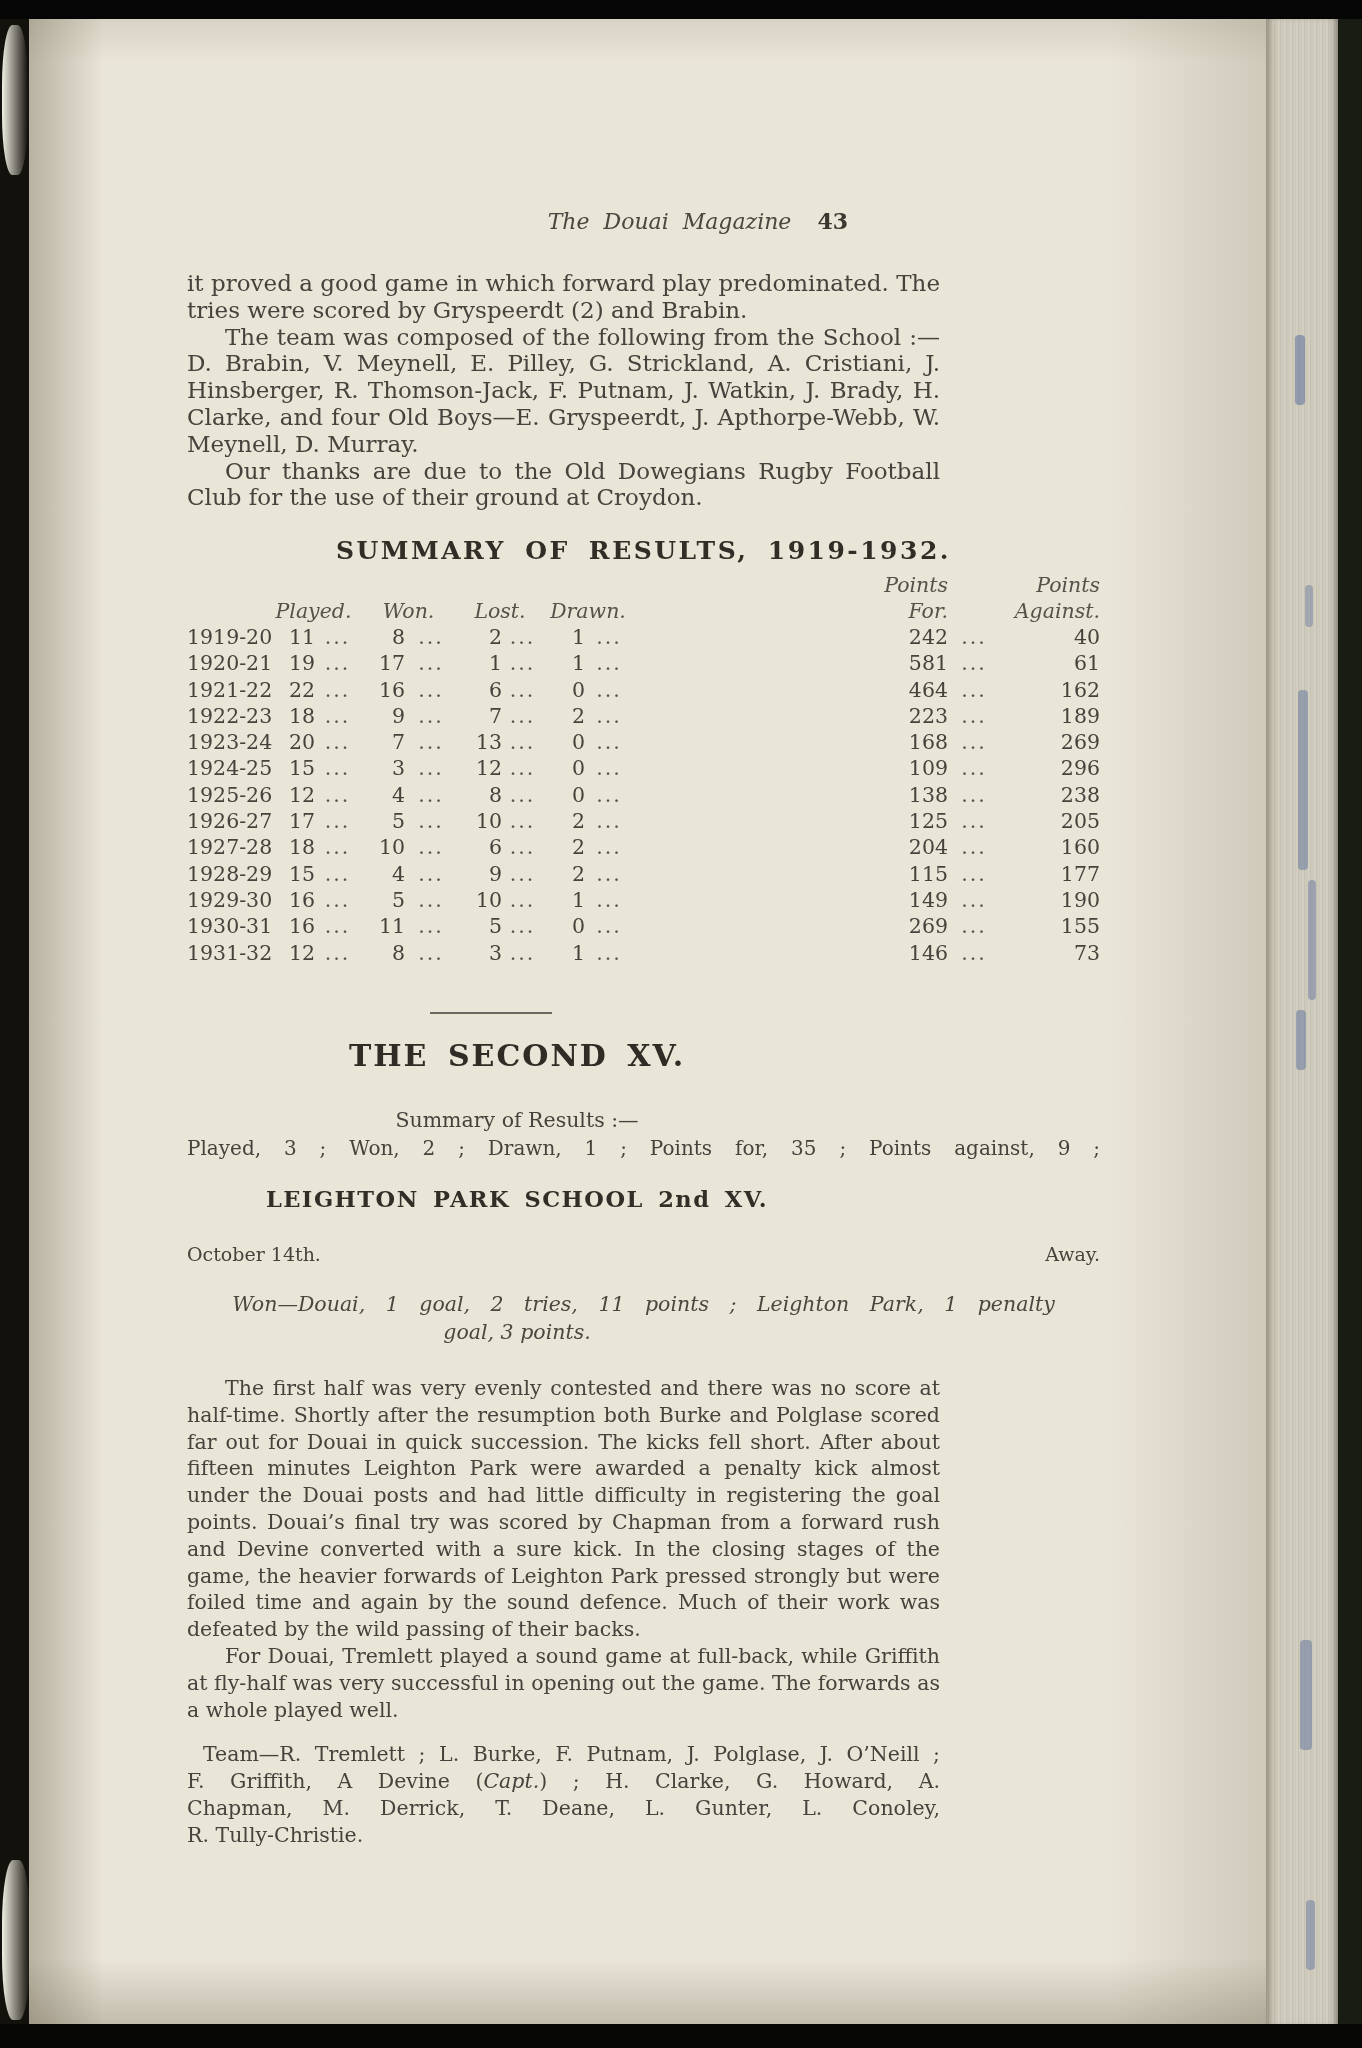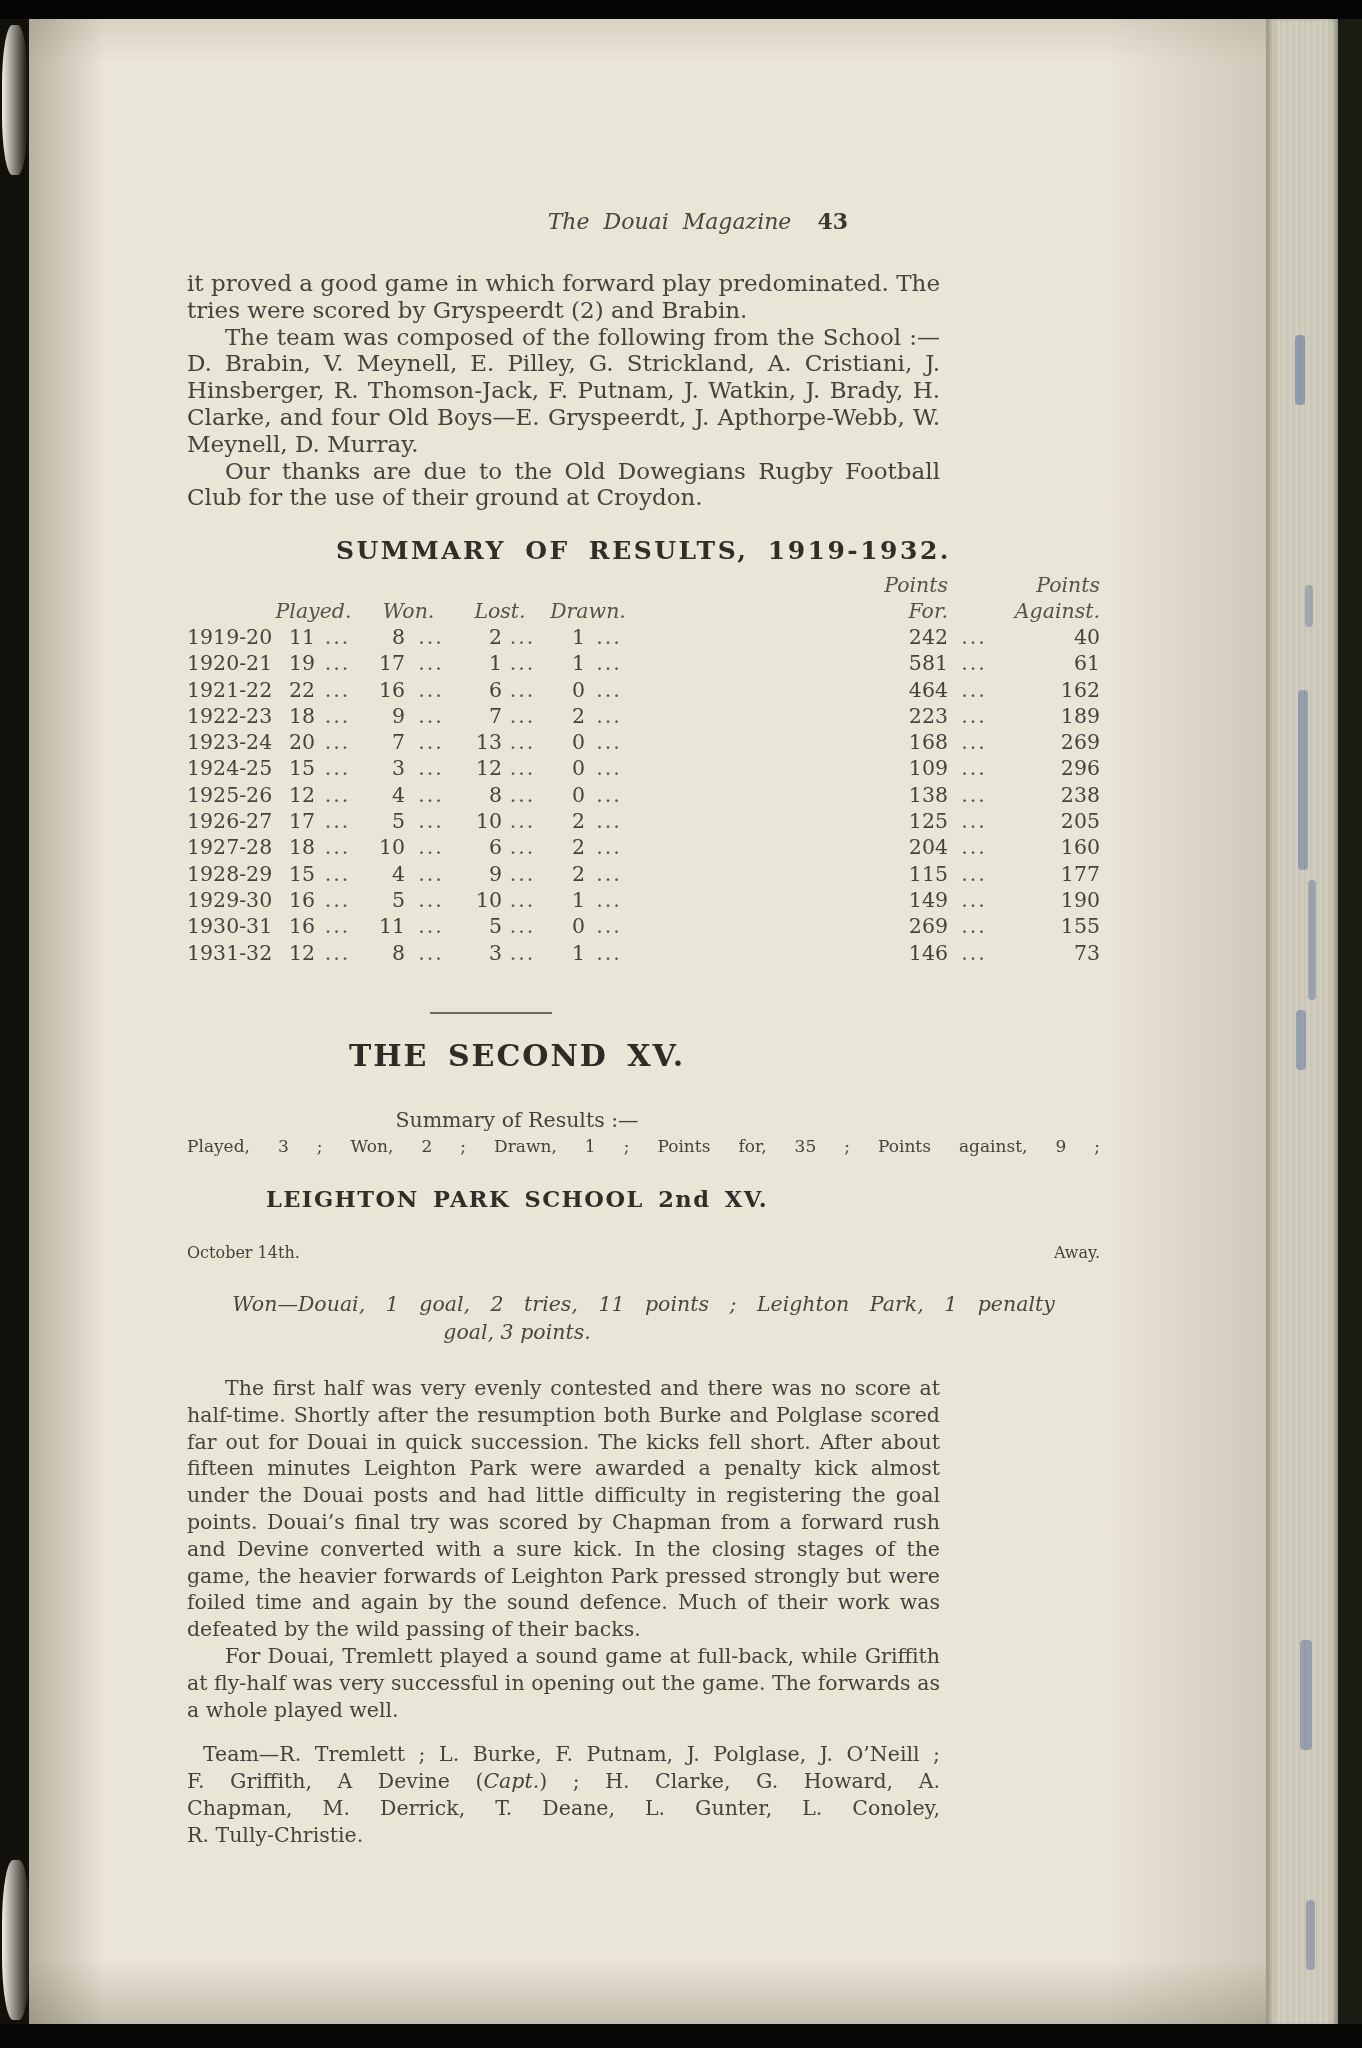--- a/index.html
+++ b/index.html
@@ -40,24 +40,24 @@
   .hr-right{text-align:right;}
   .pts{text-align:right;}
   td.season{text-align:center;}
   td.num{text-align:right;}
   td.dots{text-align:center;color:#55524a;letter-spacing:2px;}
   
   .divider{left:430px;top:1012px;width:122px;height:2px;background:#6b6a62;}
   .second-xv-title{left:187px;top:1038px;width:660px;text-align:center;font-size:30px;font-weight:bold;
                    letter-spacing:2px;word-spacing:7px;color:#2e2c25;}
   .summary-label{left:187px;top:1108px;width:660px;text-align:center;font-size:20.5px;}
-  .stats-line{left:187px;top:1136px;width:913px;font-size:17px;text-align:justify;text-align-last:justify;}
+  .stats-line{left:187px;top:1136px;width:913px;font-size:20px;text-align:justify;text-align-last:justify;}
   .leighton-heading{left:187px;top:1186px;width:660px;text-align:center;font-size:22.5px;font-weight:bold;
                     letter-spacing:1.5px;word-spacing:5px;color:#302e26;}
-  .date-row{left:187px;top:1243px;width:913px;display:flex;justify-content:space-between;font-size:16px;}
+  .date-row{left:187px;top:1243px;width:913px;display:flex;justify-content:space-between;font-size:19px;}
   .result-line1{left:187px;top:1292px;width:913px;text-align:center;font-style:italic;font-size:20.5px;
                 word-spacing:14px;color:#4a473f;}
   .result-line2{left:187px;top:1320px;width:660px;text-align:center;font-style:italic;font-size:20.5px;
                 color:#4a473f;}
   .report{left:187px;top:1375px;width:753px;font-size:20.5px;line-height:26.8px;text-align:justify;}
   .team-block{left:187px;top:1741px;width:753px;font-size:20.5px;line-height:27px;}
   .team-line{}
   .team-line.first{margin-left:16px;}
   .team-line.stretch{text-align:justify;text-align-last:justify;}
   .capt{font-style:italic;}

